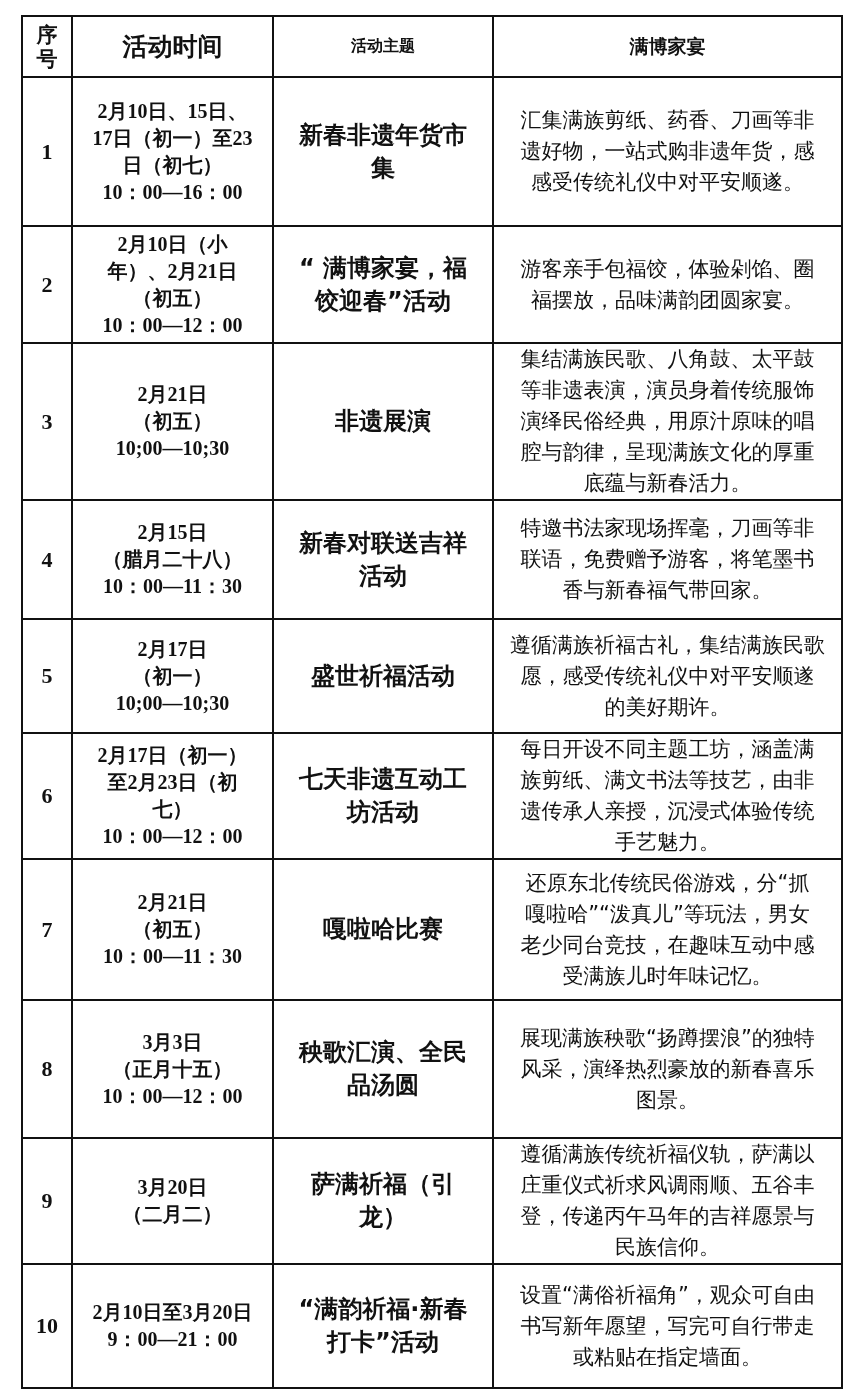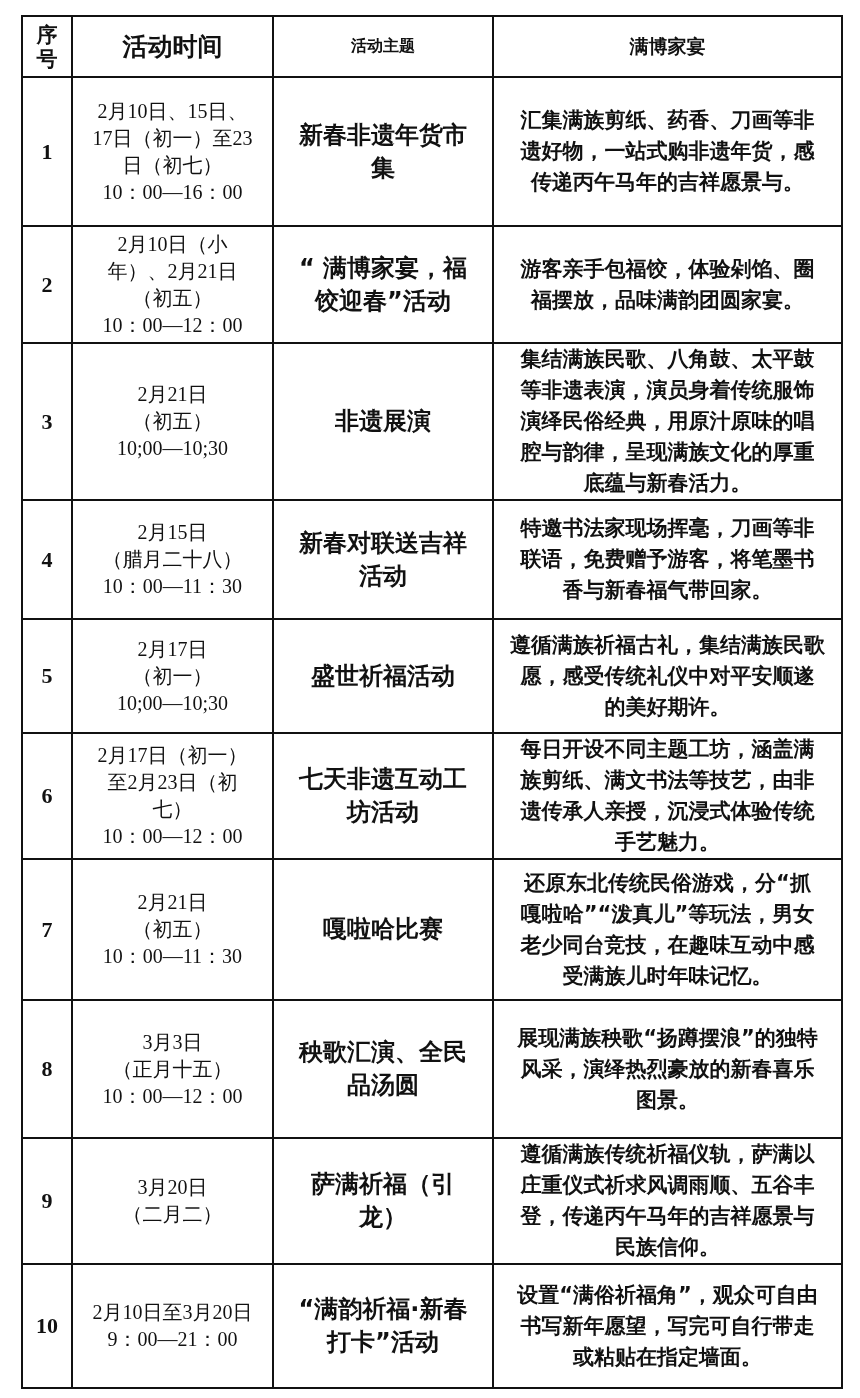--- a/index.html
+++ b/index.html
@@ -52,35 +52,35 @@
     th.h-theme { font-size: 16px; }
     th.h-content { font-size: 19px; }
 
     td.idx {
       font-family: "Liberation Serif", "DejaVu Serif", serif;
       font-weight: bold;
       font-size: 22px;
     }
     td.time {
       font-family: "Liberation Serif", "DejaVu Serif", serif;
-      font-weight: normal;
+      font-weight: bold;
       font-size: 20px;
       line-height: 27px;
       padding: 0 3px;
     }
     td.time .line { display: block; white-space: nowrap; }
     td.theme {
       font-weight: bold;
       font-size: 24px;
       line-height: 33px;
       padding: 0 8px;
       border-radius: 18px;
     }
     td.content {
-      font-weight: bold;
+      font-weight: normal;
       font-size: 21px;
       line-height: 31px;
       padding: 0 6px;
       text-align: center;
       border-radius: 31px;
     }
     td.content .line { display: block; white-space: nowrap; }
     td.theme .line { display: block; white-space: nowrap; }
   </style>
 </head>
@@ -113,21 +113,21 @@
           <span class="line">日（初七）</span>
           <span class="line">10：00—16：00</span>
         </td>
         <td class="theme">
           <span class="line">新春非遗年货市</span>
           <span class="line">集</span>
         </td>
         <td class="content">
           <span class="line">汇集满族剪纸、药香、刀画等非</span>
           <span class="line">遗好物，一站式购非遗年货，感</span>
-          <span class="line">传递丙午马年的吉祥愿景与。</span>
+          <span class="line">感受传统礼仪中对平安顺遂。</span>
         </td>
       </tr>
       <tr style="height: 117px;">
         <td class="idx">2</td>
         <td class="time">
           <span class="line">2月10日（小</span>
           <span class="line">年）、2月21日</span>
           <span class="line">（初五）</span>
           <span class="line">10：00—12：00</span>
         </td>

